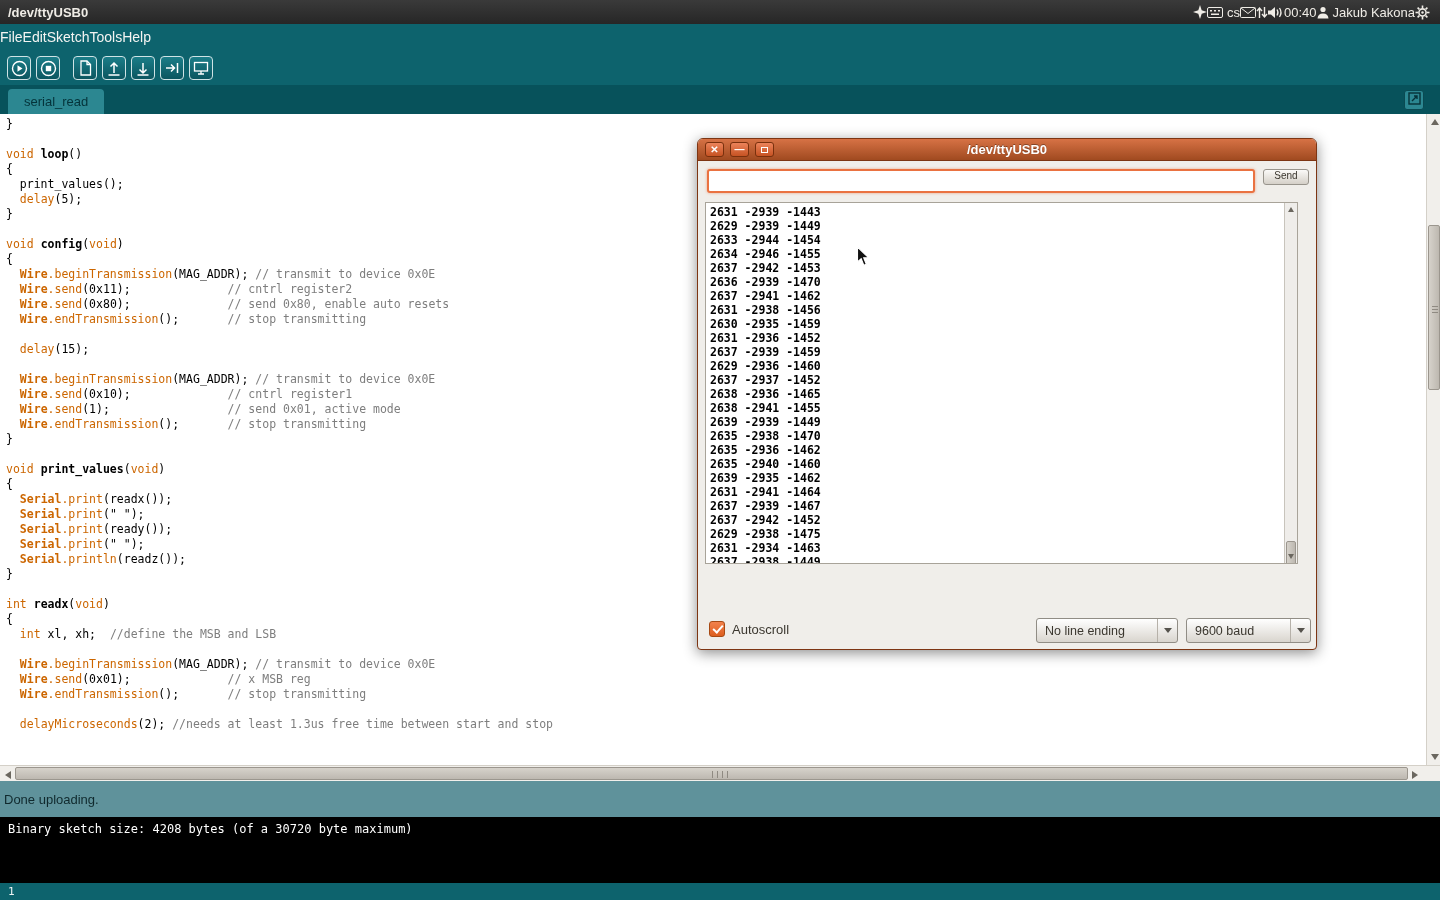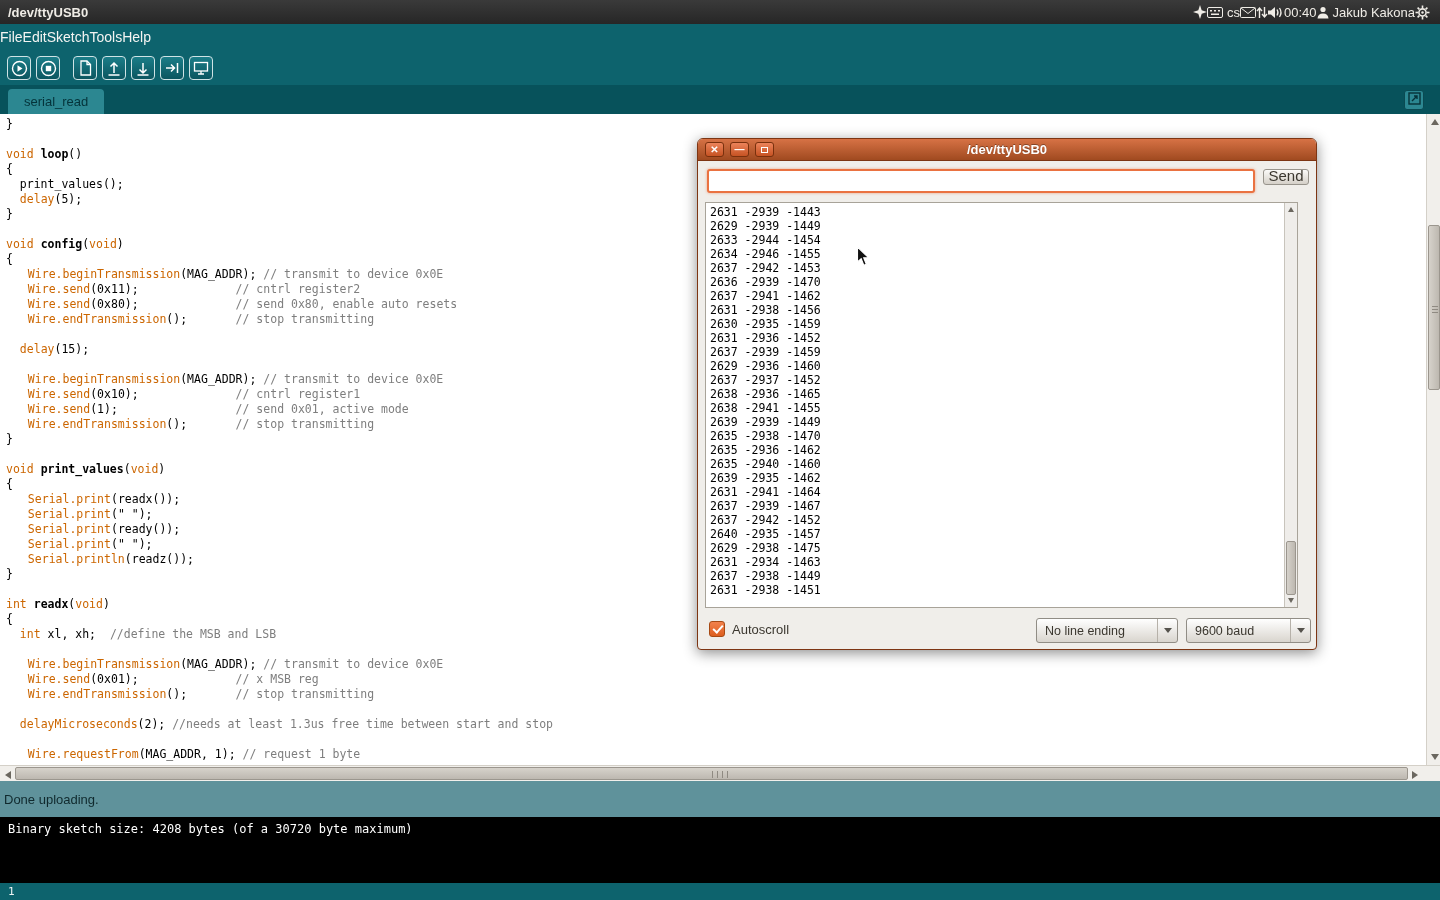--- a/index.html
+++ b/index.html
@@ -34,21 +34,21 @@
   #tabmenu { position:absolute; right:16px; top:5px; width:20px; height:20px;
     border:1px solid #0a4a52; border-radius:3px; background:#2c8791;
     display:flex; align-items:center; justify-content:center; }
 
   
   #editor { position:absolute; left:0; top:114px; width:1426px; height:651px; background:#ffffff;
     padding:3px 0 0 6px; font-family:"DejaVu Sans Mono",monospace; font-size:11.5px; line-height:15px; overflow:hidden; }
   .code-line { white-space:pre; min-height:15px; color:#000; }
   .tok-p  { color:#000000; }
   .tok-k  { color:#cc6600; }
-  .tok-kb { color:#cc6600; font-weight:normal;margin-left:8px; }
+  .tok-kb { color:#cc6600; font-weight:bold; }
   .tok-fn { color:#000000; font-weight:bold; }
   .tok-cm { color:#7e7e7e; }
 
   
   .sb-track-v { position:absolute; left:1426px; top:114px; width:14px; height:651px;
     background:#f1efeb; border-left:1px solid #d4d0c8; }
   .sb-thumb-v { position:absolute; left:1px; top:111px; width:12px; height:165px;
     background:linear-gradient(90deg,#d6d2cb,#bdb8b0); border:1px solid #9b968e; border-radius:2px; }
   .sb-grip-v { position:absolute; left:3px; top:78px; width:6px; }
   .sb-grip-v i, .sb-grip-h i { display:block; background:#8f8a82; }
@@ -83,24 +83,24 @@
   .wbtn { position:absolute; top:3px; width:19px; height:15px; border:1px solid #79300d; border-radius:3px;
     background:linear-gradient(180deg,#ec835a,#c65323); color:#fff; font-size:10px; font-weight:bold;
     display:flex; align-items:center; justify-content:center; line-height:1; }
   .wbtn .maxsq { width:7px; height:6px; border:1.5px solid #fff; display:block; }
 
   #swinput { position:absolute; left:9px; top:30px; width:548px; height:24px;
     border:2px solid #ea7241; border-radius:3px; background:#fff; font-size:13px; padding:0 5px;
     outline:none; box-shadow:0 0 3px rgba(234,114,65,.6); }
   #swsend { position:absolute; right:7px; top:30px; width:46px; height:16px;
     background:linear-gradient(180deg,#fbfaf8,#d5d0c8); border:1px solid #98948c; border-radius:3px;
-    font-size:15px; color:#3b372f; display:flex; align-items:flex-end; justify-content:center; }
-
-  #swoutput { position:absolute; left:7px; top:63px; width:593px; height:406px;
-    background:#fff; border:1px solid #a8a399; overflow:hidden; }
+    font-size:10px; color:#3b372f; display:flex; align-items:flex-start; justify-content:center; }
+
+  #swoutput { position:absolute; left:7px; top:63px; width:593px; height:362px;
+    background:#fff; border:1px solid #a8a399; overflow:hidden;font-weight:bold; }
   #swtext { position:absolute; left:0; top:0; right:13px; bottom:0; padding:2px 4px;
     font-family:"DejaVu Sans Mono",monospace; font-size:11.5px; line-height:14px; color:#000; }
   .serial-line { white-space:pre; }
   #swscroll { position:absolute; right:0; top:0; width:13px; height:100%;
     background:#efedea; border-left:1px solid #c8c4bc; }
   #swthumb { position:absolute; left:1px; top:338px; width:10px; height:54px;
     background:linear-gradient(90deg,#d6d2cb,#bdb8b0); border:1px solid #9b968e; border-radius:2px; }
 
   #swbottom { position:absolute; left:0; top:478px; width:100%; height:26px; }
   #swcheck { position:absolute; left:11px; top:4px; width:16px; height:16px; border-radius:3px;
@@ -309,21 +309,20 @@
       <div class="code-line"><span class="tok-k">int </span><span class="tok-fn">readx</span><span class="tok-p">(</span><span class="tok-k">void</span><span class="tok-p">)</span></div>
       <div class="code-line"><span class="tok-p">{</span></div>
       <div class="code-line"><span class="tok-p">  </span><span class="tok-k">int</span><span class="tok-p"> xl, xh;  </span><span class="tok-cm">//define the MSB and LSB</span></div>
       <div class="code-line">&nbsp;</div>
       <div class="code-line"><span class="tok-p">  </span><span class="tok-kb">Wire</span><span class="tok-k">.beginTransmission</span><span class="tok-p">(MAG_ADDR); </span><span class="tok-cm">// transmit to device 0x0E</span></div>
       <div class="code-line"><span class="tok-p">  </span><span class="tok-kb">Wire</span><span class="tok-k">.send</span><span class="tok-p">(0x01);              </span><span class="tok-cm">// x MSB reg</span></div>
       <div class="code-line"><span class="tok-p">  </span><span class="tok-kb">Wire</span><span class="tok-k">.endTransmission</span><span class="tok-p">();       </span><span class="tok-cm">// stop transmitting</span></div>
       <div class="code-line">&nbsp;</div>
       <div class="code-line"><span class="tok-p">  </span><span class="tok-k">delayMicroseconds</span><span class="tok-p">(2); </span><span class="tok-cm">//needs at least 1.3us free time between start and stop</span></div>
       <div class="code-line">&nbsp;</div>
-      <div class="code-line"><span class="tok-p">  </span><span class="tok-kb">Wire</span><span class="tok-k">.requestFrom</span><span class="tok-p">(MAG_ADDR, 1); </span><span class="tok-cm">// request 1 byte</span></div>
     </div>
 
   <div class="sb-track-v">
     <span class="arr" style="left:4px; top:5px; border-left:4px solid transparent; border-right:4px solid transparent; border-bottom:6px solid #6b675f;"></span>
     <div class="sb-thumb-v">
       <span class="sb-grip-v">
           <i></i>
           <i></i>
           <i></i>
         </span>
@@ -387,21 +386,20 @@
           <div class="serial-line">2638 -2936 -1465</div>
           <div class="serial-line">2638 -2941 -1455</div>
           <div class="serial-line">2639 -2939 -1449</div>
           <div class="serial-line">2635 -2938 -1470</div>
           <div class="serial-line">2635 -2936 -1462</div>
           <div class="serial-line">2635 -2940 -1460</div>
           <div class="serial-line">2639 -2935 -1462</div>
           <div class="serial-line">2631 -2941 -1464</div>
           <div class="serial-line">2637 -2939 -1467</div>
           <div class="serial-line">2637 -2942 -1452</div>
-          <div class="serial-line">2640 -2935 -1457</div>
           <div class="serial-line">2629 -2938 -1475</div>
           <div class="serial-line">2631 -2934 -1463</div>
           <div class="serial-line">2637 -2938 -1449</div>
           <div class="serial-line">2631 -2938 -1451</div>
         </div>
       <div id="swscroll">
         <span class="arr" style="left:3px; top:4px; border-left:3.5px solid transparent; border-right:3.5px solid transparent; border-bottom:5px solid #6b675f;"></span>
         <div id="swthumb"></div>
         <span class="arr" style="left:3px; bottom:4px; border-left:3.5px solid transparent; border-right:3.5px solid transparent; border-top:5px solid #6b675f;"></span>
       </div>

